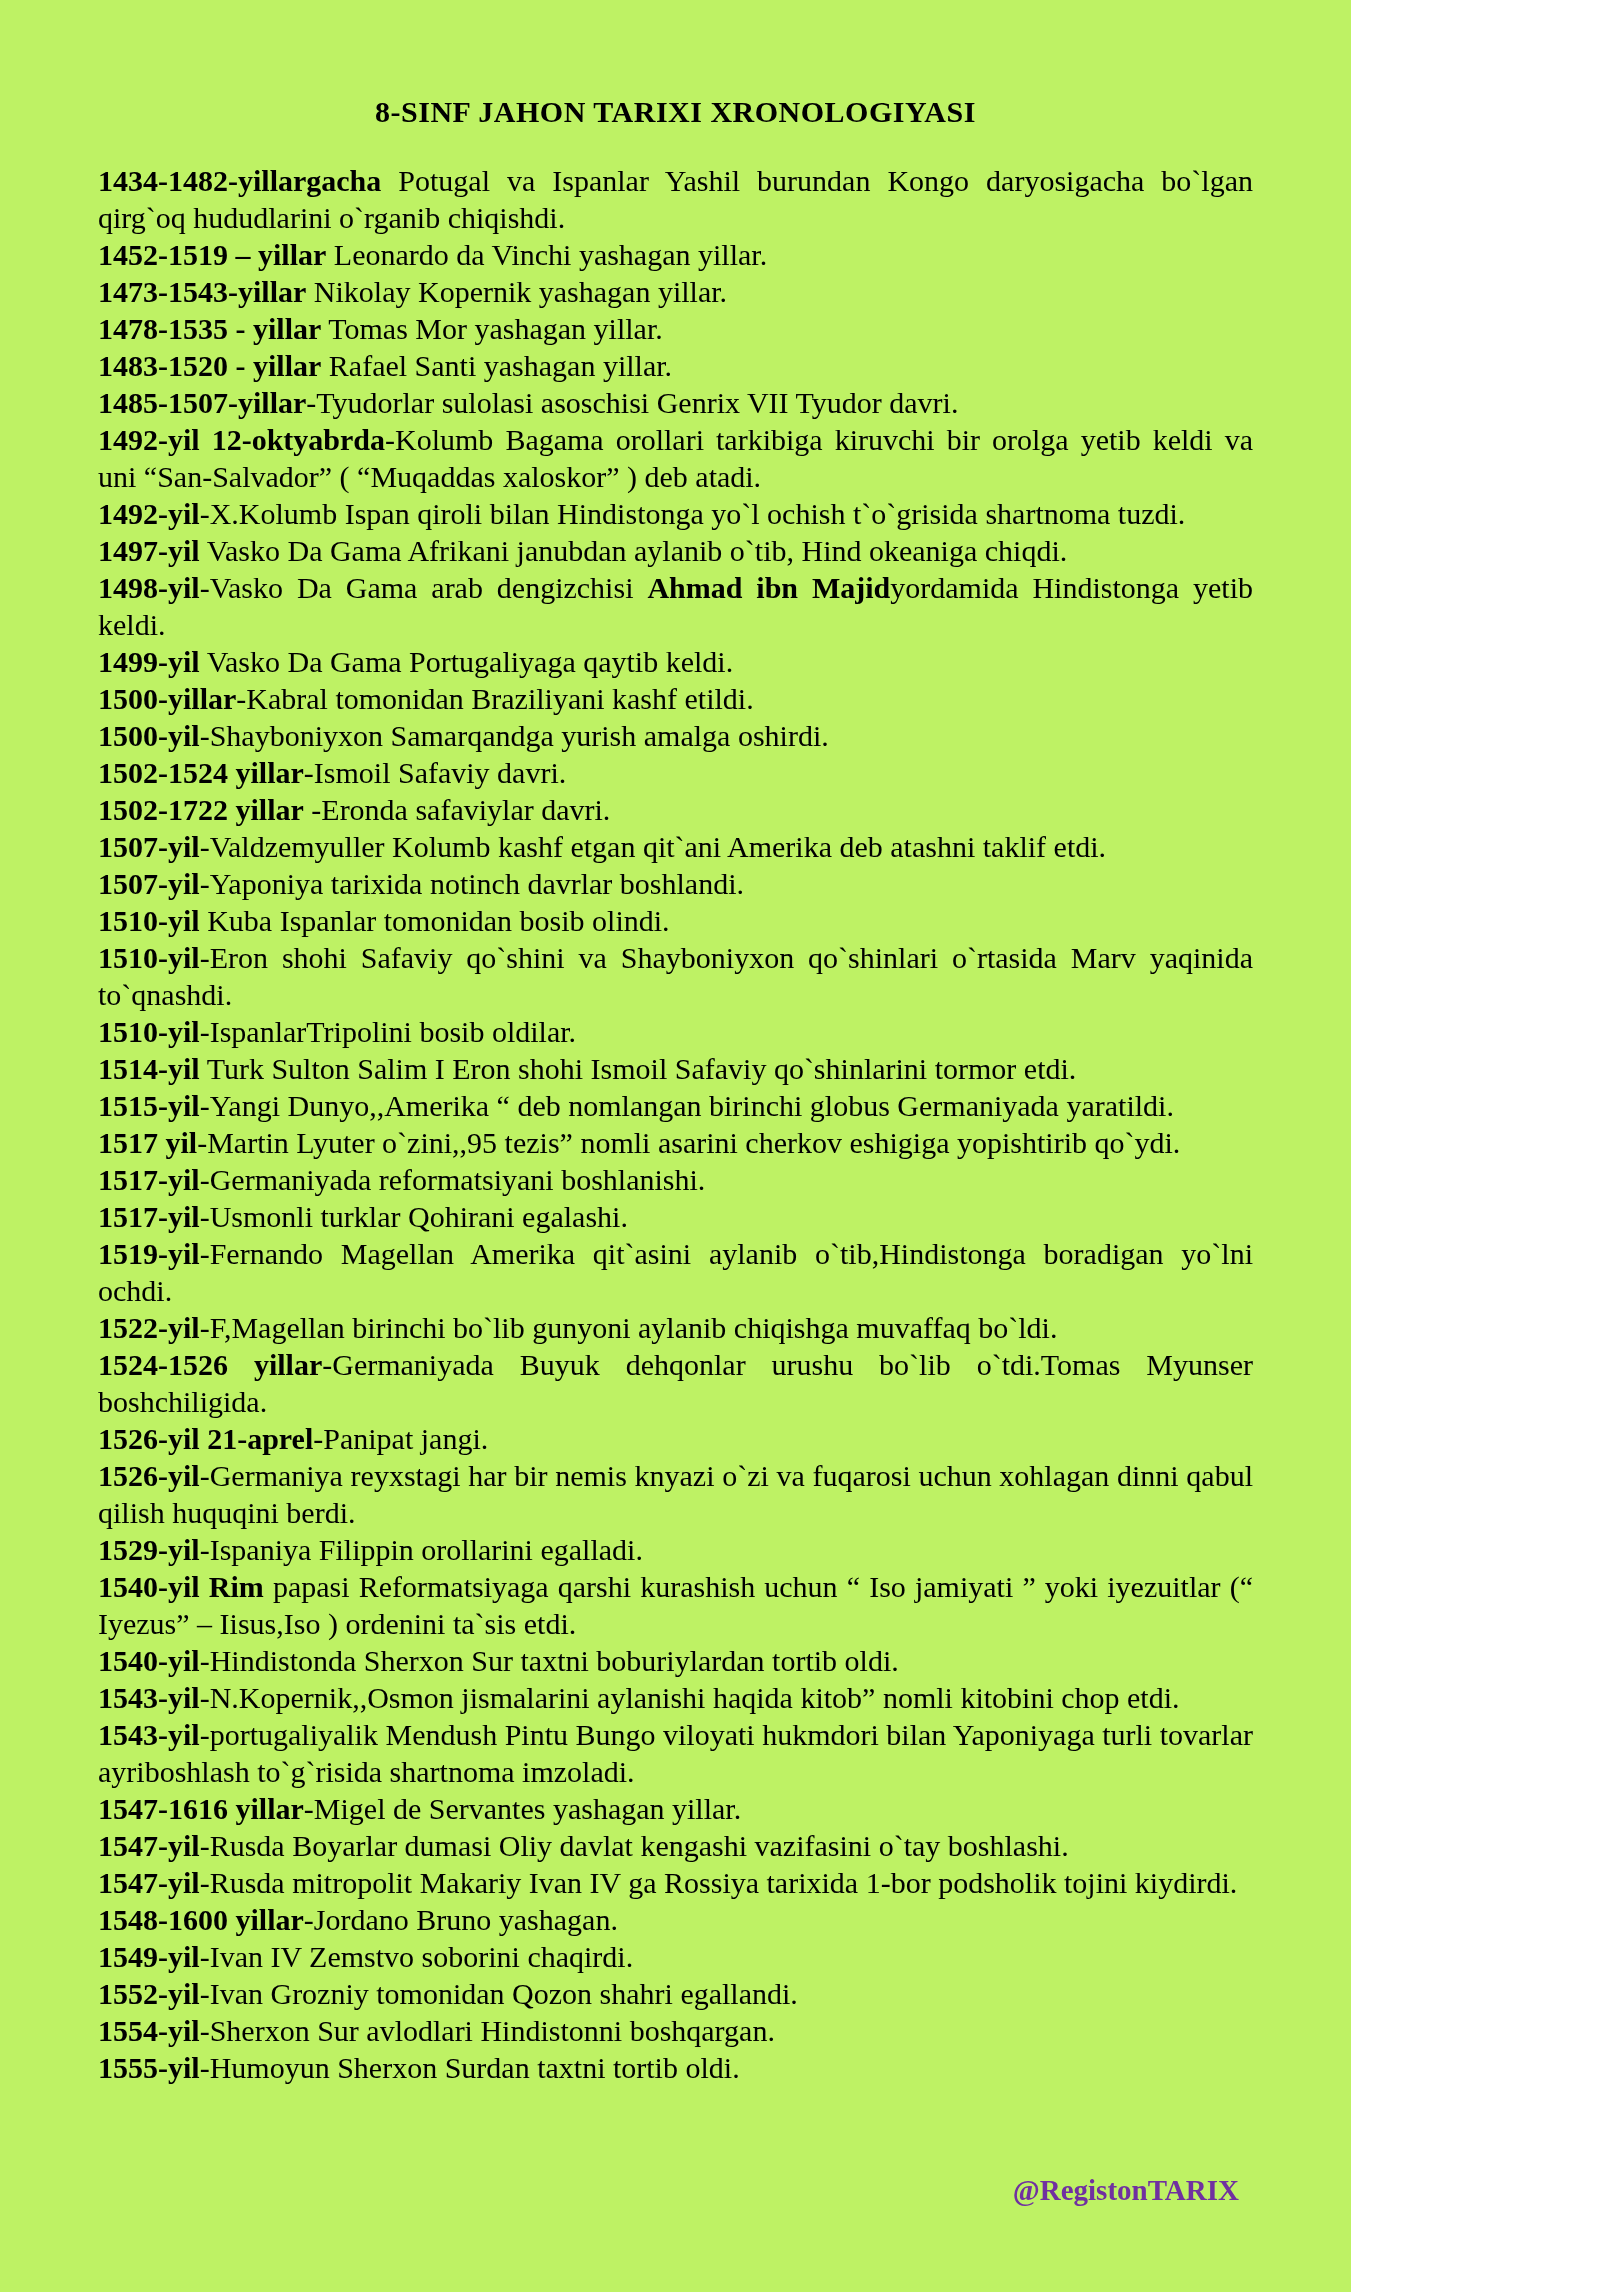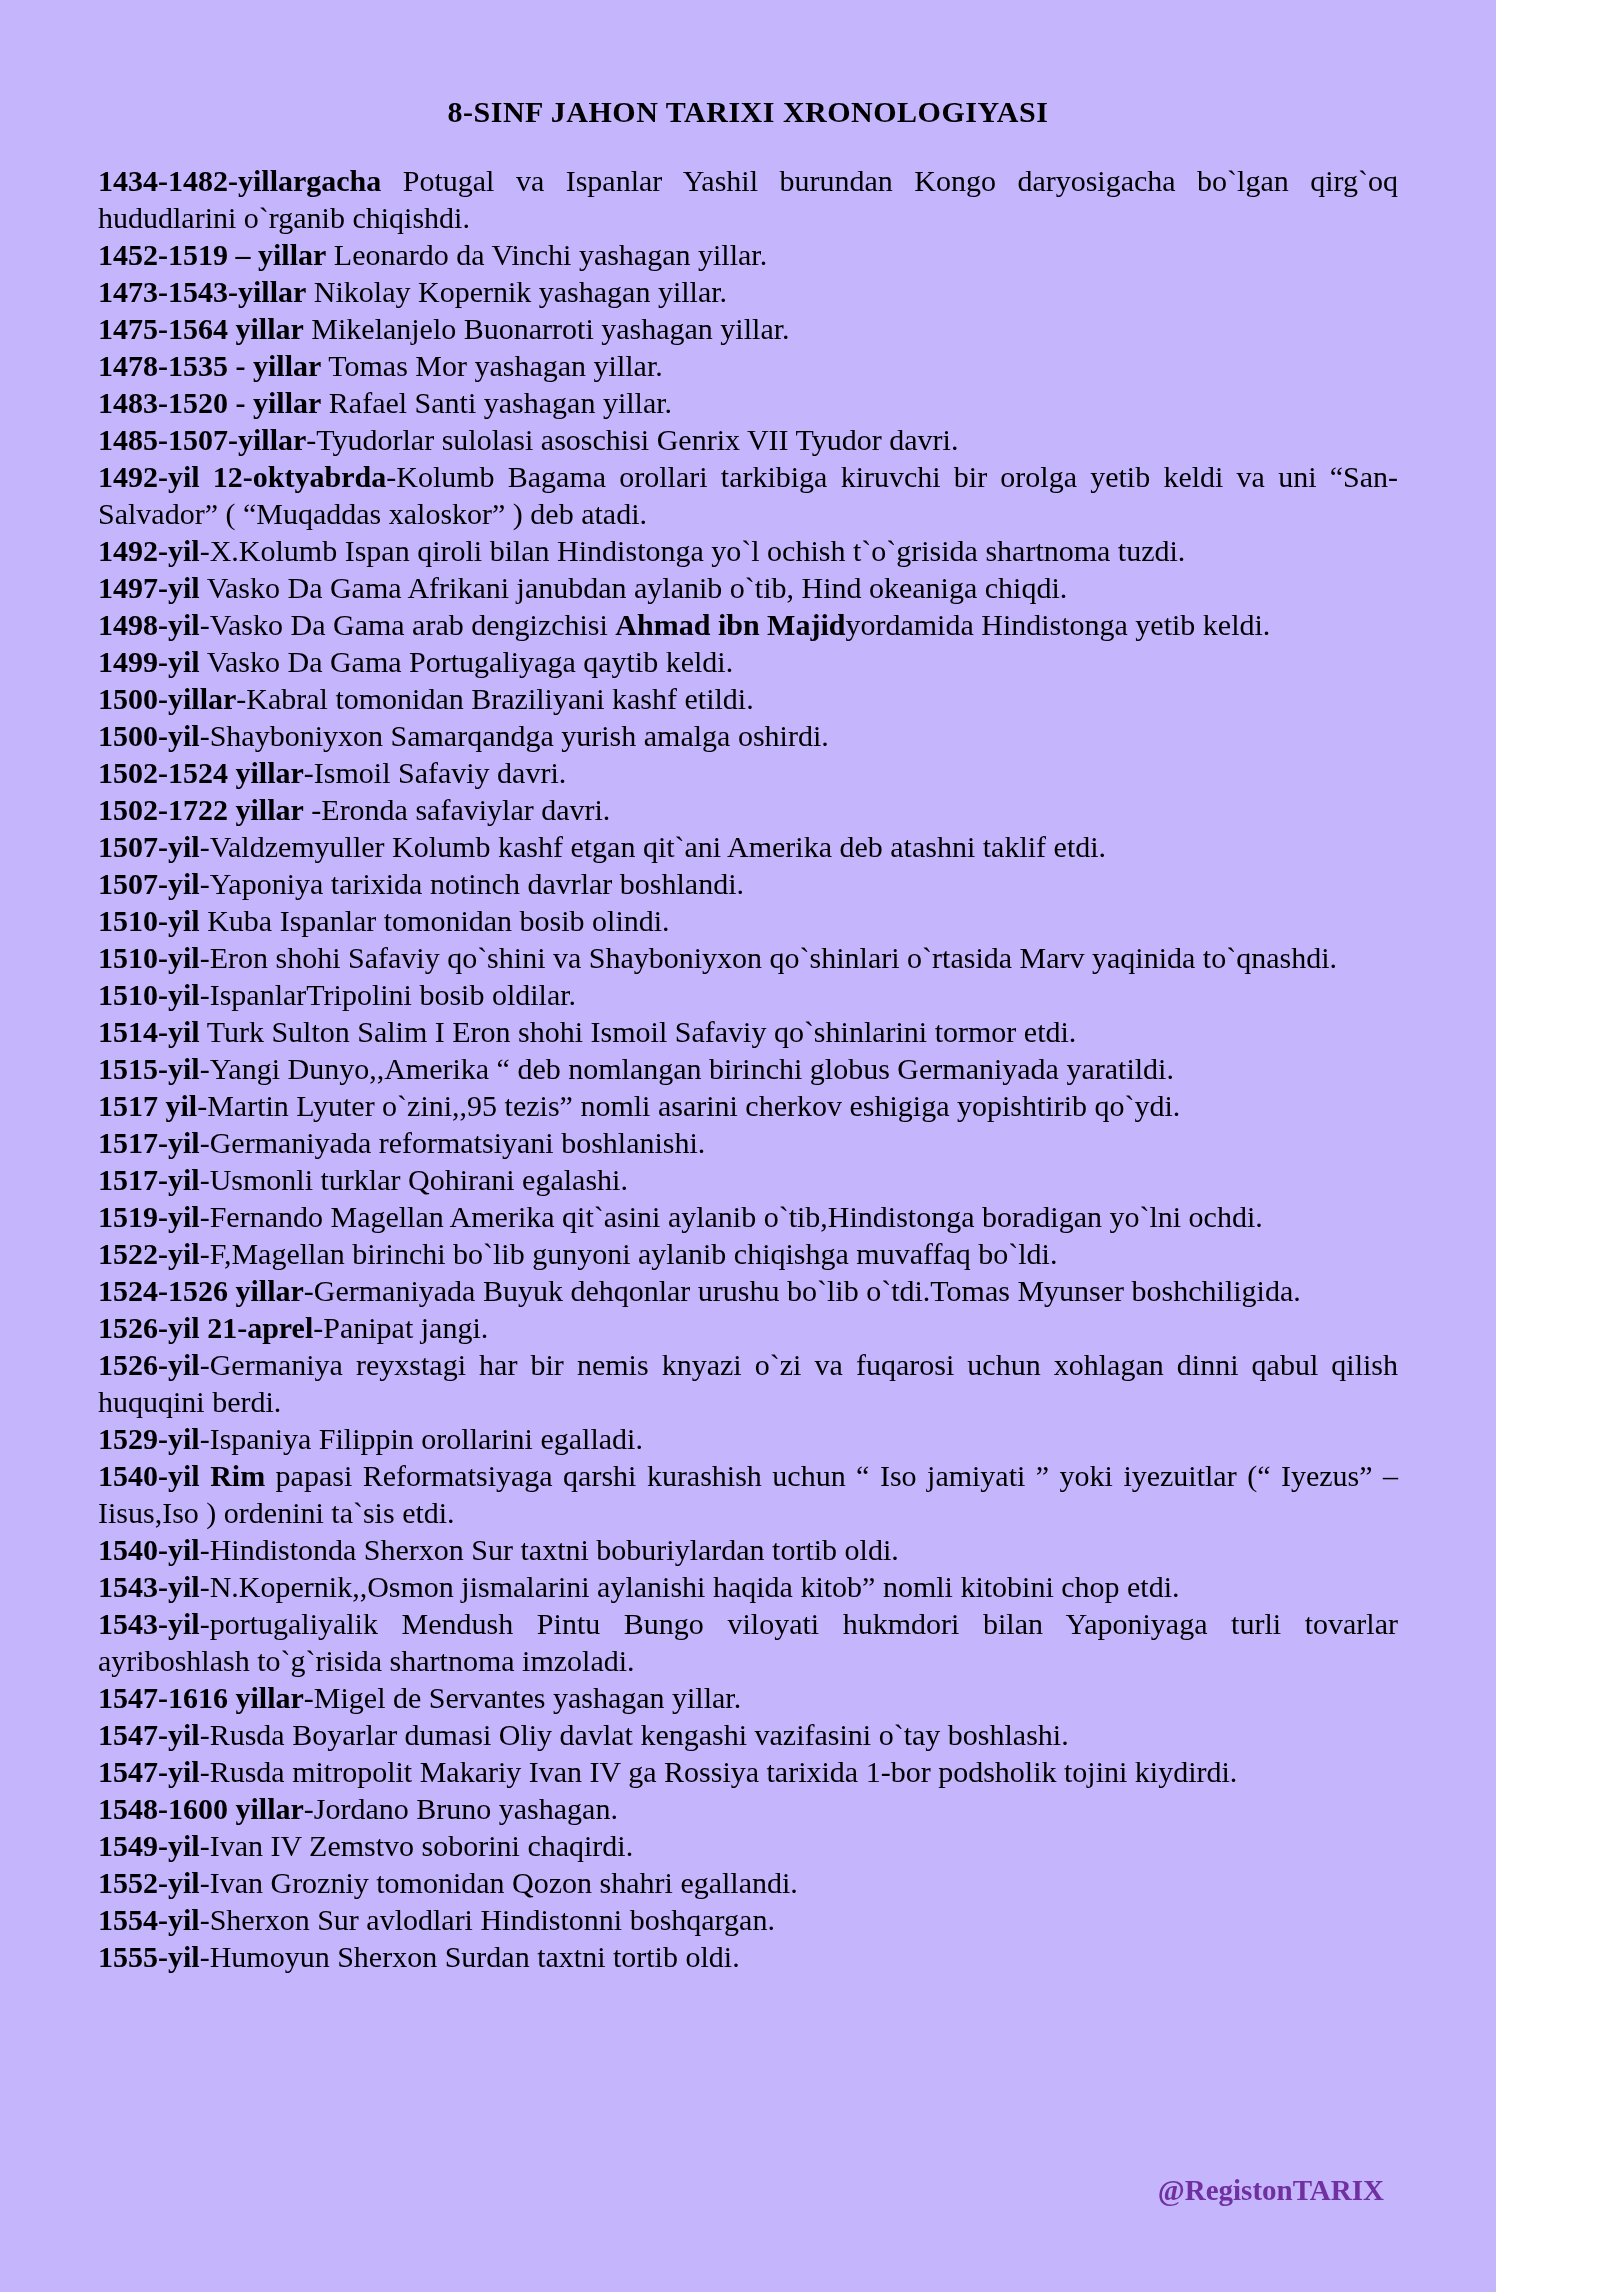--- a/index.html
+++ b/index.html
@@ -1,20 +1,20 @@
 <!DOCTYPE html>
 <html><head>
 <meta charset="utf-8">
 <style>
   html, body { margin: 0; padding: 0; background: #ffffff; }
   .page {
     position: relative;
-    width: 1496px;
+    width: 1351px;
     height: 2293px;
-    background: #c4b5fd;
+    background: #bef264;
     font-family: "Liberation Serif", "DejaVu Serif", serif;
     color: #000000;
     overflow: hidden;
   }
   .title {
     padding-top: 94px;
     text-align: center;
     font-size: 30px;
     font-weight: 700;
     line-height: 35px;
@@ -42,21 +42,20 @@
 </style>
 </head>
 <body>
 
 <div class="page">
   <div class="title">8-SINF JAHON TARIXI XRONOLOGIYASI</div>
   <div class="content">
       <p class="entry"><span class="bold">1434-1482-yillargacha</span><span> Potugal va Ispanlar Yashil burundan Kongo  daryosigacha bo`lgan qirg`oq hududlarini o`rganib chiqishdi.</span></p>
       <p class="entry"><span class="bold">1452-1519 – yillar</span><span> Leonardo da Vinchi yashagan yillar.</span></p>
       <p class="entry"><span class="bold">1473-1543-yillar</span><span> Nikolay Kopernik yashagan yillar.</span></p>
-      <p class="entry"><span class="bold">1475-1564 yillar</span><span> Mikelanjelo Buonarroti yashagan yillar.</span></p>
       <p class="entry"><span class="bold">1478-1535 - yillar</span><span> Tomas Mor yashagan yillar.</span></p>
       <p class="entry"><span class="bold">1483-1520 - yillar</span><span> Rafael Santi yashagan yillar.</span></p>
       <p class="entry"><span class="bold">1485-1507-yillar</span><span>-Tyudorlar sulolasi asoschisi Genrix VII Tyudor davri.</span></p>
       <p class="entry"><span class="bold">1492-yil 12-oktyabrda</span><span>-Kolumb Bagama orollari tarkibiga kiruvchi bir orolga yetib keldi va uni “San-Salvador” ( “Muqaddas xaloskor” ) deb atadi.</span></p>
       <p class="entry"><span class="bold">1492-yil</span><span>-X.Kolumb Ispan qiroli bilan Hindistonga yo`l ochish t`o`grisida shartnoma tuzdi.</span></p>
       <p class="entry"><span class="bold">1497-yil</span><span> Vasko Da Gama Afrikani janubdan aylanib o`tib, Hind okeaniga chiqdi.</span></p>
       <p class="entry"><span class="bold">1498-yil</span><span>-Vasko Da Gama arab dengizchisi </span><span class="bold">Ahmad ibn Majid</span><span>yordamida Hindistonga yetib keldi.</span></p>
       <p class="entry"><span class="bold">1499-yil</span><span>  Vasko Da Gama Portugaliyaga qaytib keldi.</span></p>
       <p class="entry"><span class="bold">1500-yillar</span><span>-Kabral tomonidan Braziliyani kashf etildi.</span></p>
       <p class="entry"><span class="bold">1500-yil</span><span>-Shayboniyxon Samarqandga yurish amalga oshirdi.</span></p>

